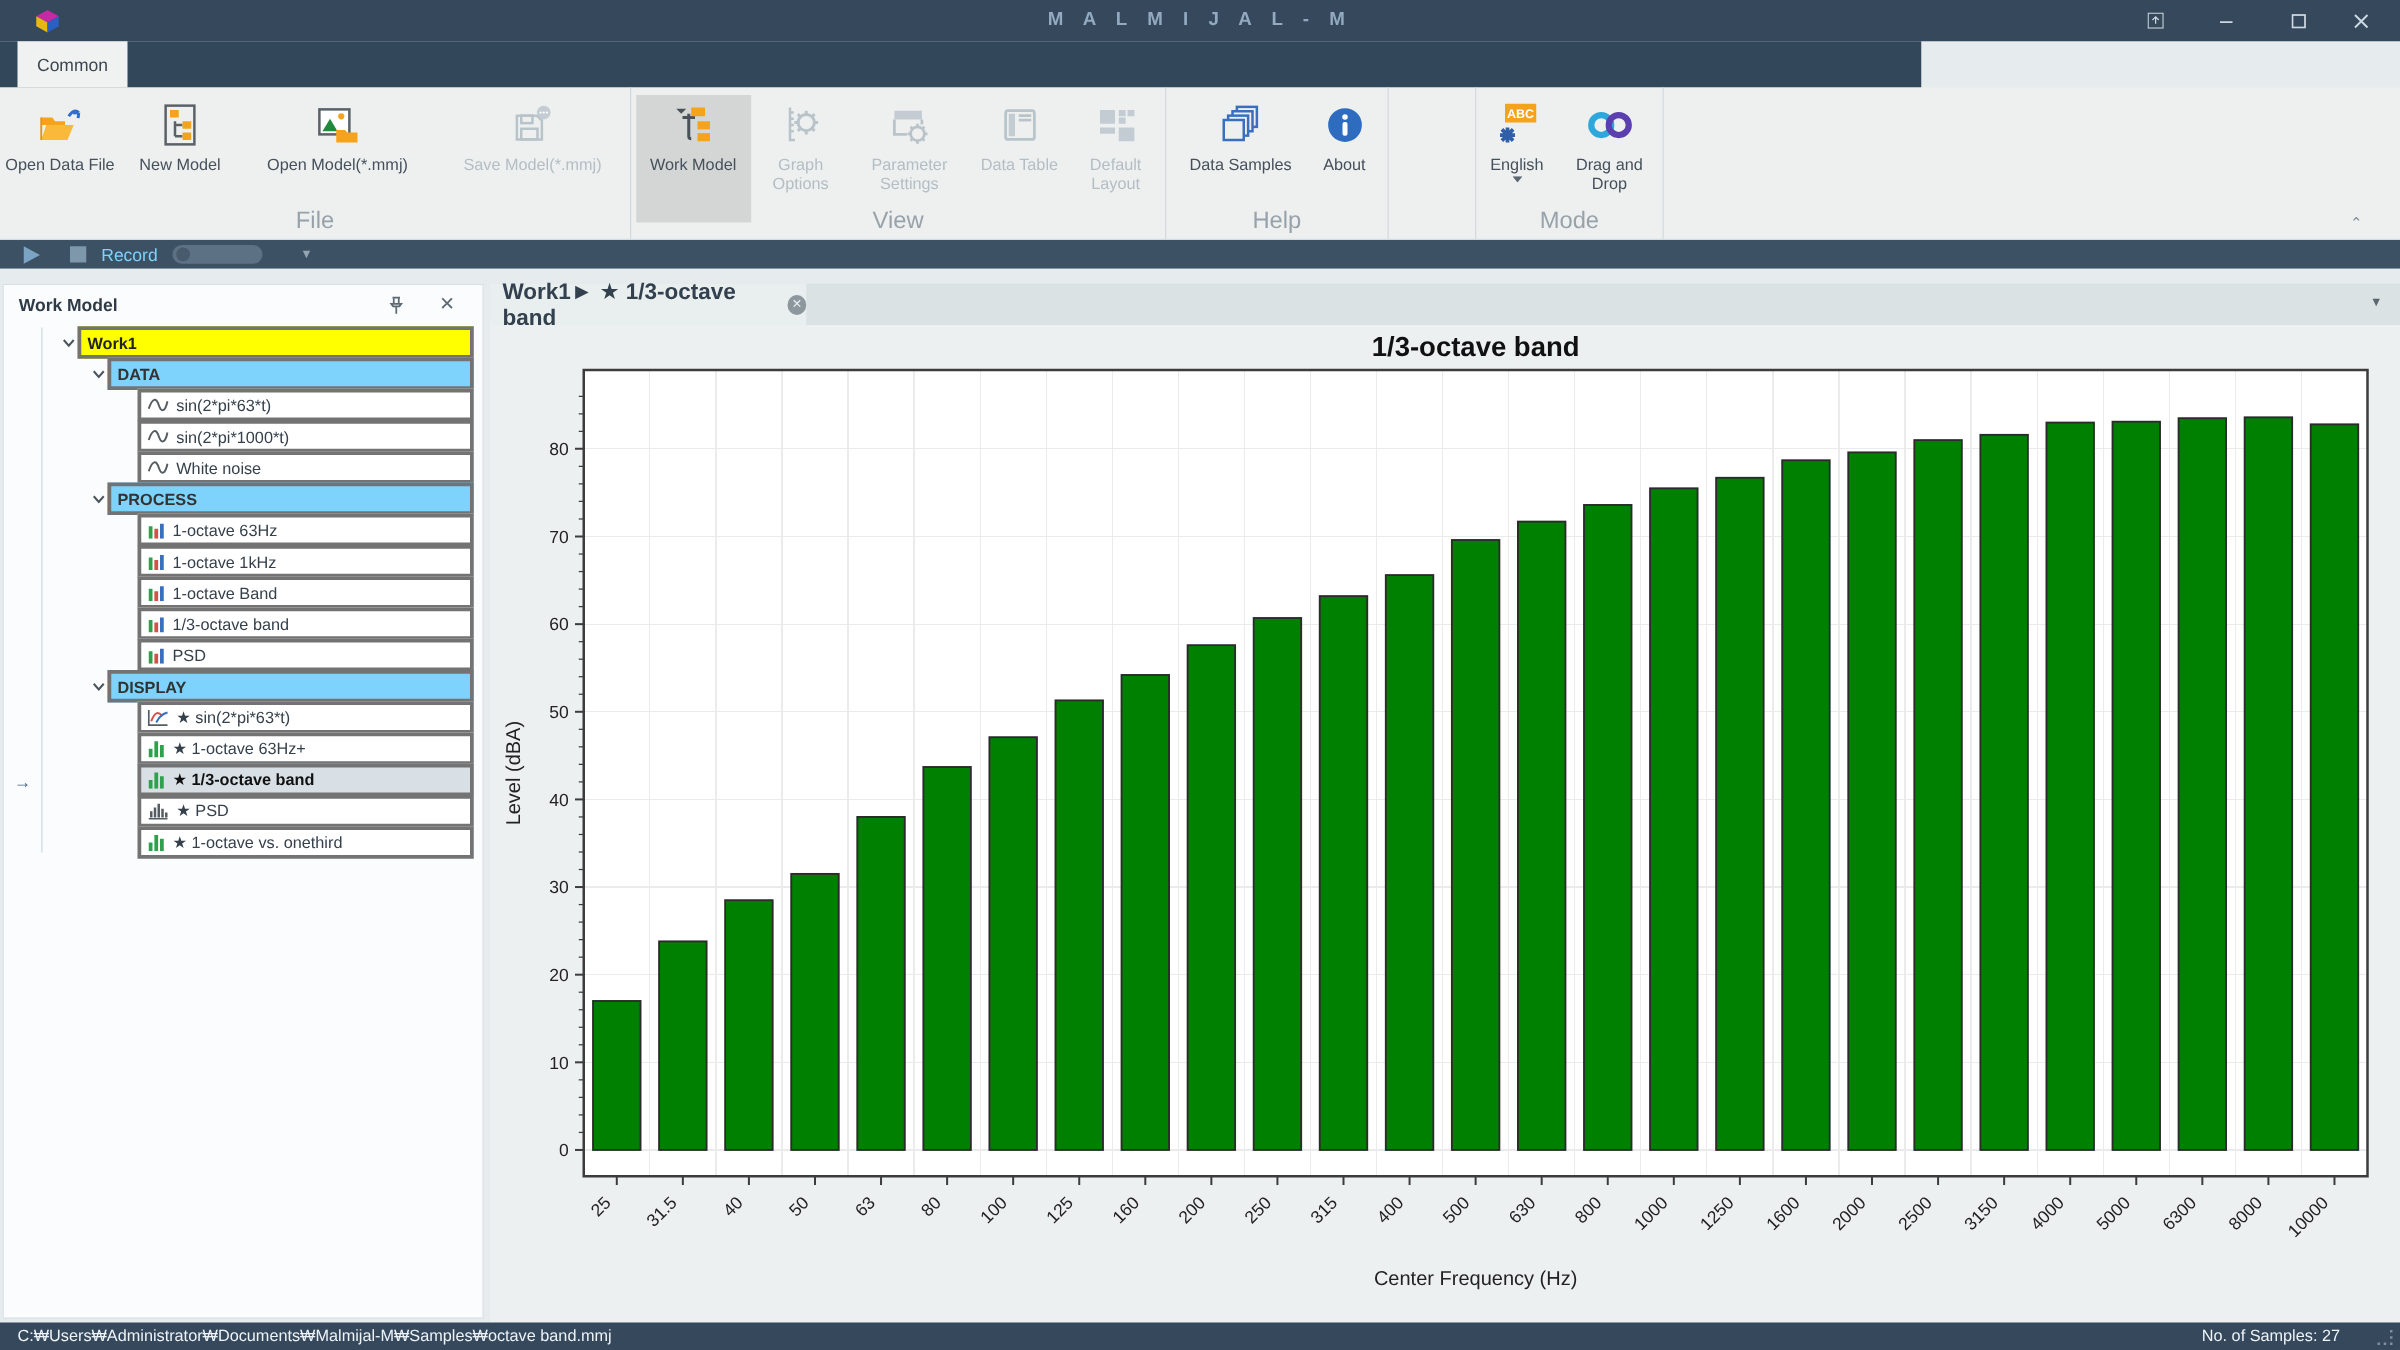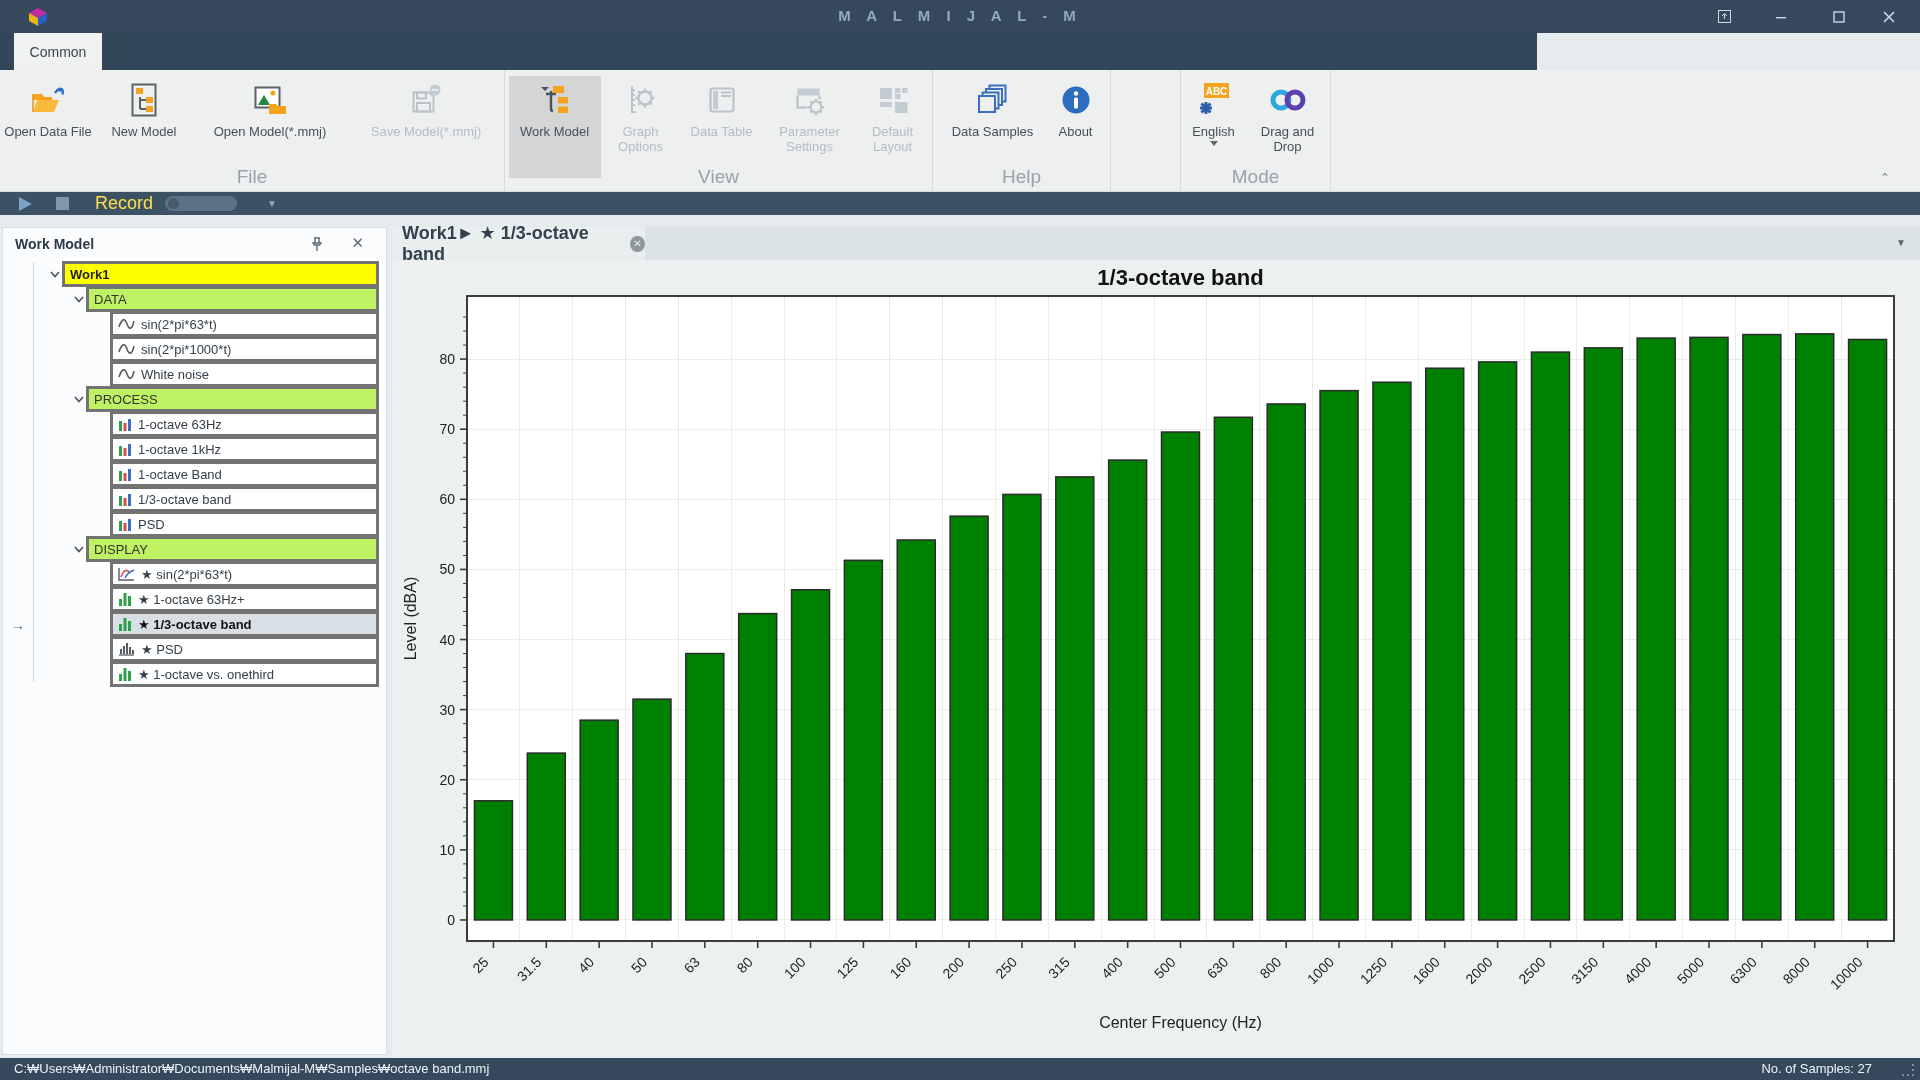--- a/index.html
+++ b/index.html
@@ -37,21 +37,21 @@
   .rbtn.disabled .rlabel { color:#b3bdc4; }
   .rbtn.selected { background:#d4d6d6; }
   #ribbon-collapse { position:absolute; right:30px; bottom:6px; color:#7e8b96; font-size:12px; cursor:pointer; }
 
   
   #recordbar { position:absolute; left:0; top:192px; width:1920px; height:23px; background:#3d5165;
     display:flex; align-items:center; }
   #play-button { width:0; height:0; border-left:13px solid #7ba4c4; border-top:7px solid transparent;
     border-bottom:7px solid transparent; margin-left:19px; cursor:pointer; }
   #stop-button { width:13px; height:13px; background:#7e97ab; margin-left:24px; cursor:pointer; }
-  #record-label { color:#fde047; font-size:18px; margin-left:26px; }
+  #record-label { color:#7dd3fc; font-size:14px; margin-left:12px; }
   #record-toggle { width:72px; height:15px; background:#5d7184; border-radius:8px; margin-left:12px;
     position:relative; cursor:pointer; }
   #record-toggle .knob { position:absolute; left:3px; top:2px; width:11px; height:11px;
     border-radius:50%; background:#485b6d; }
   #record-dropdown { color:#92a5b5; font-size:10px; margin-left:30px; cursor:pointer; }
 
   
   #main { position:absolute; left:0; top:215px; width:1920px; height:843px; background:#e6ebed; }
 
   
@@ -63,21 +63,21 @@
   #sidebar-close-icon { position:absolute; right:22px; top:6px; color:#5d6a75; font-size:15px; cursor:pointer; }
   #tree { position:absolute; left:0; top:34px; right:0; bottom:0; }
   #tree-gutter-line { position:absolute; left:30px; top:0; width:1px; height:420px; background:#ccd7de; }
   .tree-row { position:relative; height:25px; display:flex; align-items:stretch; }
   .tree-gutter { width:30px; display:flex; align-items:center; justify-content:center;
     color:#4a6a8a; font-size:14px; font-weight:bold; }
   .tree-chev { width:15px; display:flex; align-items:center; justify-content:center; cursor:pointer; }
   .tree-cell { flex:1; margin-right:7px; border:3px solid #737373; margin-top:-1px; background:#fff;
     display:flex; align-items:center; padding-left:5px; gap:6px; font-size:13px; color:#35404b; cursor:pointer; }
   .tree-cell.root { background:#ffff00; font-weight:bold; color:#222; }
-  .tree-cell.group { background:#bef264; font-weight:normal; color:#333; }
+  .tree-cell.group { background:#7dd3fc; font-weight:bold; color:#333; }
   .tree-cell.selected { background:#d8e0e5; font-weight:bold; color:#111; }
   .tree-icon { display:flex; align-items:center; }
 
   
   #docpanel { position:absolute; left:392px; top:12px; right:0; bottom:0; }
   #tabstrip { position:relative; height:33px; background:#dbe2e4; }
   #doc-tab { position:absolute; left:0; top:0; width:253px; height:33px; background:#e9eeef;
     display:flex; align-items:center; padding-left:10px; gap:10px; cursor:pointer; }
   #doc-tab-label { font-size:18px; font-weight:bold; color:#33414e; }
   #doc-tab-close { width:16px; height:16px; border-radius:50%; background:#8d979e; color:#e9eeef;
@@ -205,43 +205,43 @@
           <svg width="32" height="32" viewBox="0 0 32 32">
             <path d="M7 2 v26 h4 M7 6 h3 M7 11 h3 M7 16 h3 M7 21 h3" stroke="#b9c3ca" stroke-width="2" fill="none"></path>
             <circle cx="20" cy="14" r="6.5" fill="none" stroke="#b9c3ca" stroke-width="2.4"></circle>
             <g stroke="#b9c3ca" stroke-width="2.4">
               <path d="M20 4.5 v3 M20 20.5 v3 M10.5 14 h3 M26.5 14 h3 M13.3 7.3 l2.1 2.1 M24.6 18.6 l2.1 2.1 M26.7 7.3 l-2.1 2.1 M15.4 18.6 l-2.1 2.1"></path>
             </g>
           </svg>
         </div>
         <div class="rlabel">Graph Options</div>
       </div>
-      <div class="rbtn disabled" style="width:82px;">
-        <div class="ricon">
-          <svg width="32" height="32" viewBox="0 0 32 32">
-            <rect x="4.5" y="4.5" width="23" height="23" rx="2" fill="none" stroke="#b9c3ca" stroke-width="2.2"></rect>
-            <rect x="7" y="7" width="5" height="18" fill="#c3ccd2"></rect>
-            <path d="M15 8.5 h10 M15 12 h10" stroke="#b9c3ca" stroke-width="2.2"></path>
-          </svg>
-        </div>
-        <div class="rlabel">Data Table</div>
-      </div>
       <div class="rbtn disabled" style="width:94px;">
         <div class="ricon">
           <svg width="34" height="32" viewBox="0 0 34 32">
             <path d="M4.5 4.5 h22 v7 h-22 z" fill="#c3ccd2"></path>
             <path d="M4.5 11.5 v12 h10" fill="none" stroke="#b9c3ca" stroke-width="2.2"></path>
             <path d="M26.5 11.5 v4" stroke="#b9c3ca" stroke-width="2.2"></path>
             <circle cx="23" cy="23" r="5.5" fill="none" stroke="#b9c3ca" stroke-width="2.2"></circle>
             <g stroke="#b9c3ca" stroke-width="2.2">
               <path d="M23 15 v2.5 M23 28.5 v2.5 M15 23 h2.5 M28.5 23 h2.5 M17.4 17.4 l1.8 1.8 M26.8 26.8 l1.8 1.8 M28.6 17.4 l-1.8 1.8 M19.2 26.8 l-1.8 1.8"></path>
             </g>
           </svg>
         </div>
         <div class="rlabel">Parameter Settings</div>
+      </div>
+      <div class="rbtn disabled" style="width:82px;">
+        <div class="ricon">
+          <svg width="32" height="32" viewBox="0 0 32 32">
+            <rect x="4.5" y="4.5" width="23" height="23" rx="2" fill="none" stroke="#b9c3ca" stroke-width="2.2"></rect>
+            <rect x="7" y="7" width="5" height="18" fill="#c3ccd2"></rect>
+            <path d="M15 8.5 h10 M15 12 h10" stroke="#b9c3ca" stroke-width="2.2"></path>
+          </svg>
+        </div>
+        <div class="rlabel">Data Table</div>
       </div>
       <div class="rbtn disabled" style="width:72px;">
         <div class="ricon">
           <svg width="32" height="32" viewBox="0 0 32 32">
             <rect x="3" y="4" width="12" height="11" fill="#c3ccd2"></rect>
             <rect x="18" y="4" width="5.5" height="5" fill="#c3ccd2"></rect>
               <rect x="25" y="4" width="5.5" height="5" fill="#c3ccd2"></rect>
             <rect x="18" y="10" width="5.5" height="5" fill="#c3ccd2"></rect>
             <rect x="3" y="18" width="12" height="5" fill="#c3ccd2"></rect>
             <rect x="18" y="18" width="12.5" height="11" fill="#c3ccd2"></rect>

